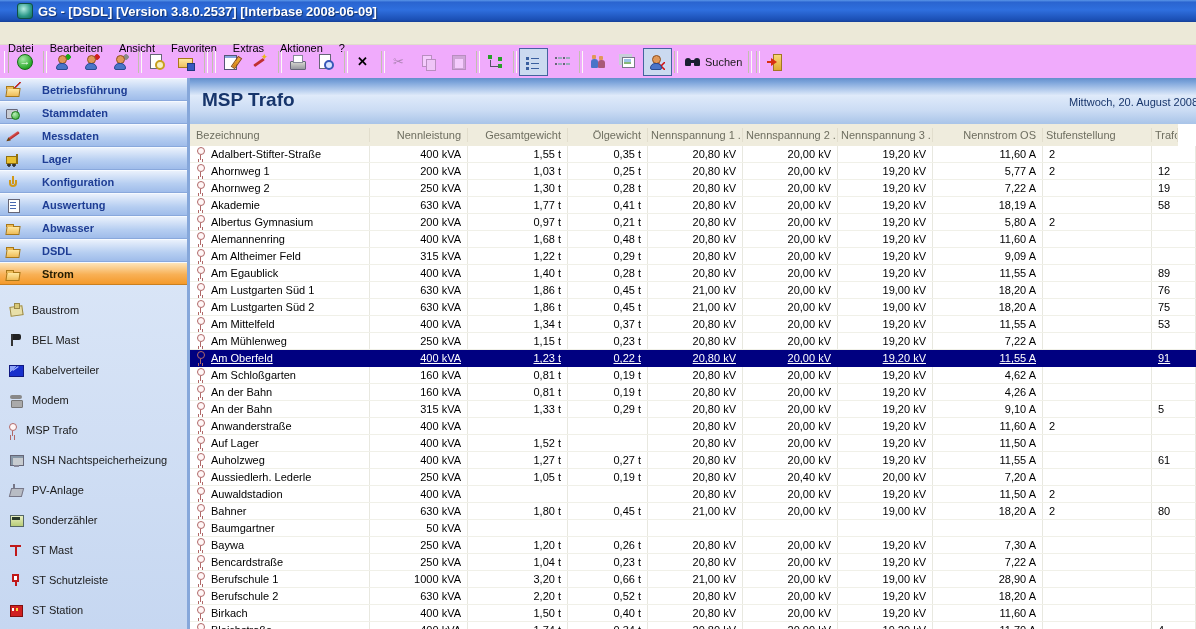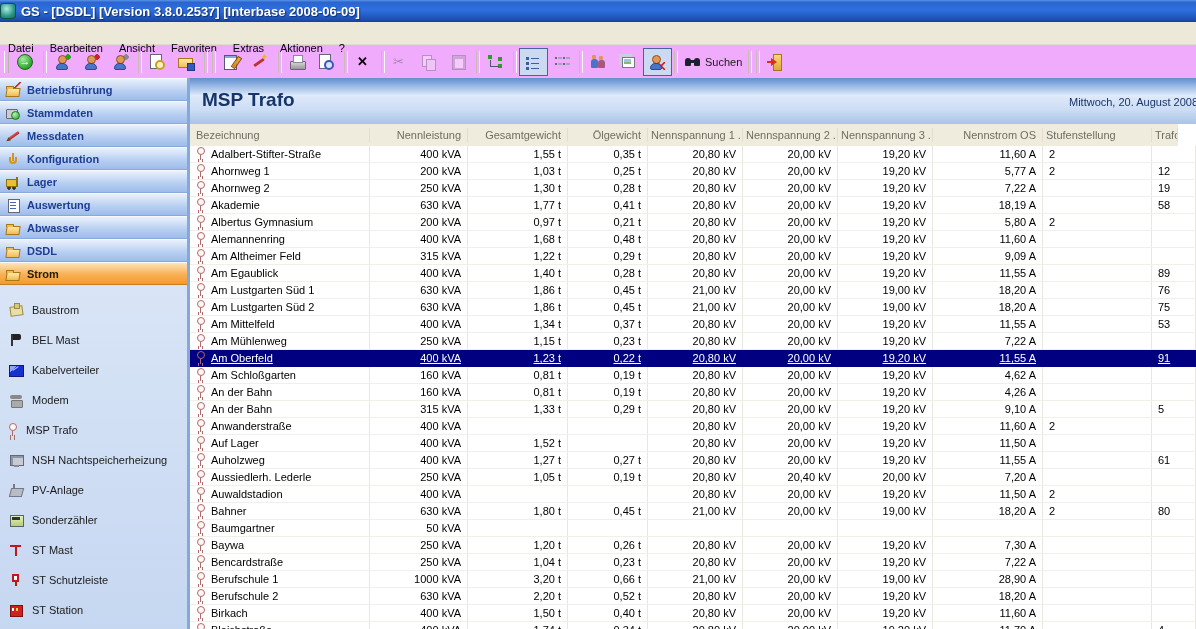--- a/index.html
+++ b/index.html
@@ -1,19 +1,19 @@
 <!DOCTYPE html>
 <html><head>
 <meta charset="utf-8">
 <style>
   html,body{margin:0;padding:0;}
   body{width:1196px;height:629px;position:relative;overflow:hidden;background:#ece9d8;
        font-family:"Liberation Sans",sans-serif;font-size:11px;color:#000;}
   
-  #titlebar{height:22px;display:flex;align-items:center;gap:5px;padding-left:0;
+  #titlebar{height:22px;display:flex;align-items:center;gap:5px;padding-left:17px;
     background:linear-gradient(180deg,#5a96e8 0%,#2a64d0 10%,#2f6fde 45%,#1b4fb4 90%,#163f96 100%);
     color:#fff;font-weight:bold;font-size:13px;text-shadow:1px 1px 1px #10306c;}
   .app-icon{width:14px;height:14px;border-radius:3px;flex:none;
     background:radial-gradient(circle at 40% 35%,#b0ece2,#2a9888 60%,#186858);border:1px solid #0f4f44;}
   
   #menubar{height:22px;background:#ece9d8;display:flex;align-items:center;border-bottom:1px solid #e0dccc;}
   .menu-item{padding:3px 8px;cursor:default;margin-top:30px;}
   
   #toolbar{height:33px;background:#f0abfc;border-bottom:1px solid #c9c5b2;display:flex;align-items:center;padding-left:1px;}
   .gripper{width:3px;height:22px;border-left:1px solid #fff;border-right:1px solid #b8b4a2;margin:0 3px;flex:none;}
@@ -68,21 +68,21 @@
   [data-icon="photos-icon"]::before{content:"";position:absolute;left:4px;top:4px;width:11px;height:9px;background:#fff;border:1px solid #778;box-shadow:-3px -3px 0 0 #c8d0d8;}
   [data-icon="photos-icon"]::after{content:"";position:absolute;left:6px;top:6px;width:7px;height:5px;background:linear-gradient(#9cc4e8 60%,#88b878 60%);}
   [data-icon="binoculars-icon"]::before{content:"";position:absolute;left:1px;top:5px;width:6px;height:8px;background:#1a2030;border-radius:3px 3px 1px 1px;box-shadow:9px 0 0 #1a2030;}
   [data-icon="binoculars-icon"]::after{content:"";position:absolute;left:6px;top:7px;width:5px;height:3px;background:#1a2030;}
   [data-icon="exit-icon"]{background:linear-gradient(#d83010,#d83010) no-repeat 1px 8px/5px 2px;}
   [data-icon="exit-icon"]::before{content:"";position:absolute;right:2px;top:1px;width:7px;height:15px;background:linear-gradient(#f8d878,#e0a830);border:1px solid #a07820;}
   [data-icon="exit-icon"]::after{content:"";position:absolute;left:5px;top:5px;width:0;height:0;border-top:4px solid transparent;border-bottom:4px solid transparent;border-left:6px solid #d83010;}
   
   #sidebar{position:absolute;left:0;top:78px;width:190px;bottom:0;box-sizing:border-box;
     background:linear-gradient(180deg,#e4edfa,#c6d7f1);border-right:3px solid #86a7da;overflow:hidden;}
-  .side-group{height:23px;box-sizing:border-box;display:flex;align-items:center;gap:6px;padding-left:5px;
+  .side-group{height:23px;box-sizing:border-box;display:flex;align-items:center;gap:21px;padding-left:5px;
     background:linear-gradient(180deg,#eaf1fc,#b6cef1 60%,#9fbcea);
     border-top:1px solid #f6faff;border-bottom:1px solid #89a8dc;
     font-weight:bold;color:#1e3d94;font-size:11px;cursor:default;}
   .side-group.active{background:linear-gradient(180deg,#fde4b9,#f8b055 55%,#f49a2b);color:#241c00;border-bottom-color:#c97f1f;}
   #side-list{padding-top:10px;}
   .side-item{height:30px;display:flex;align-items:center;gap:8px;padding-left:8px;color:#1a1a1a;cursor:default;}
   
   [data-icon="folder-icon"]::before,[data-icon="betrieb-icon"]::before{content:"";position:absolute;left:1px;top:6px;width:12px;height:7px;background:linear-gradient(#ffe8a0,#eebc58);border:1px solid #a87818;transform:skewX(-8deg);}
   [data-icon="folder-icon"]::after,[data-icon="betrieb-icon"]::after{content:"";position:absolute;left:1px;top:4px;width:6px;height:2px;background:#eebc58;border:1px solid #a87818;border-bottom:none;}
   [data-icon="betrieb-icon"]{background:linear-gradient(-45deg,transparent 42%,#c03030 45% 58%,transparent 61%) no-repeat 9px 0px/7px 7px;}
@@ -397,27 +397,27 @@
         <span class="gic" data-icon="stammdaten-icon"></span>
         <span>Stammdaten</span>
       </div>
 
       <div class="side-group">
         <span class="gic" data-icon="messdaten-icon"></span>
         <span>Messdaten</span>
       </div>
 
       <div class="side-group">
+        <span class="gic" data-icon="lager-icon"></span>
+        <span>Lager</span>
+      </div>
+
+      <div class="side-group">
         <span class="gic" data-icon="konfiguration-icon"></span>
         <span>Konfiguration</span>
-      </div>
-
-      <div class="side-group">
-        <span class="gic" data-icon="lager-icon"></span>
-        <span>Lager</span>
       </div>
 
       <div class="side-group">
         <span class="gic" data-icon="auswertung-icon"></span>
         <span>Auswertung</span>
       </div>
 
       <div class="side-group">
         <span class="gic" data-icon="folder-icon"></span>
         <span>Abwasser</span>

